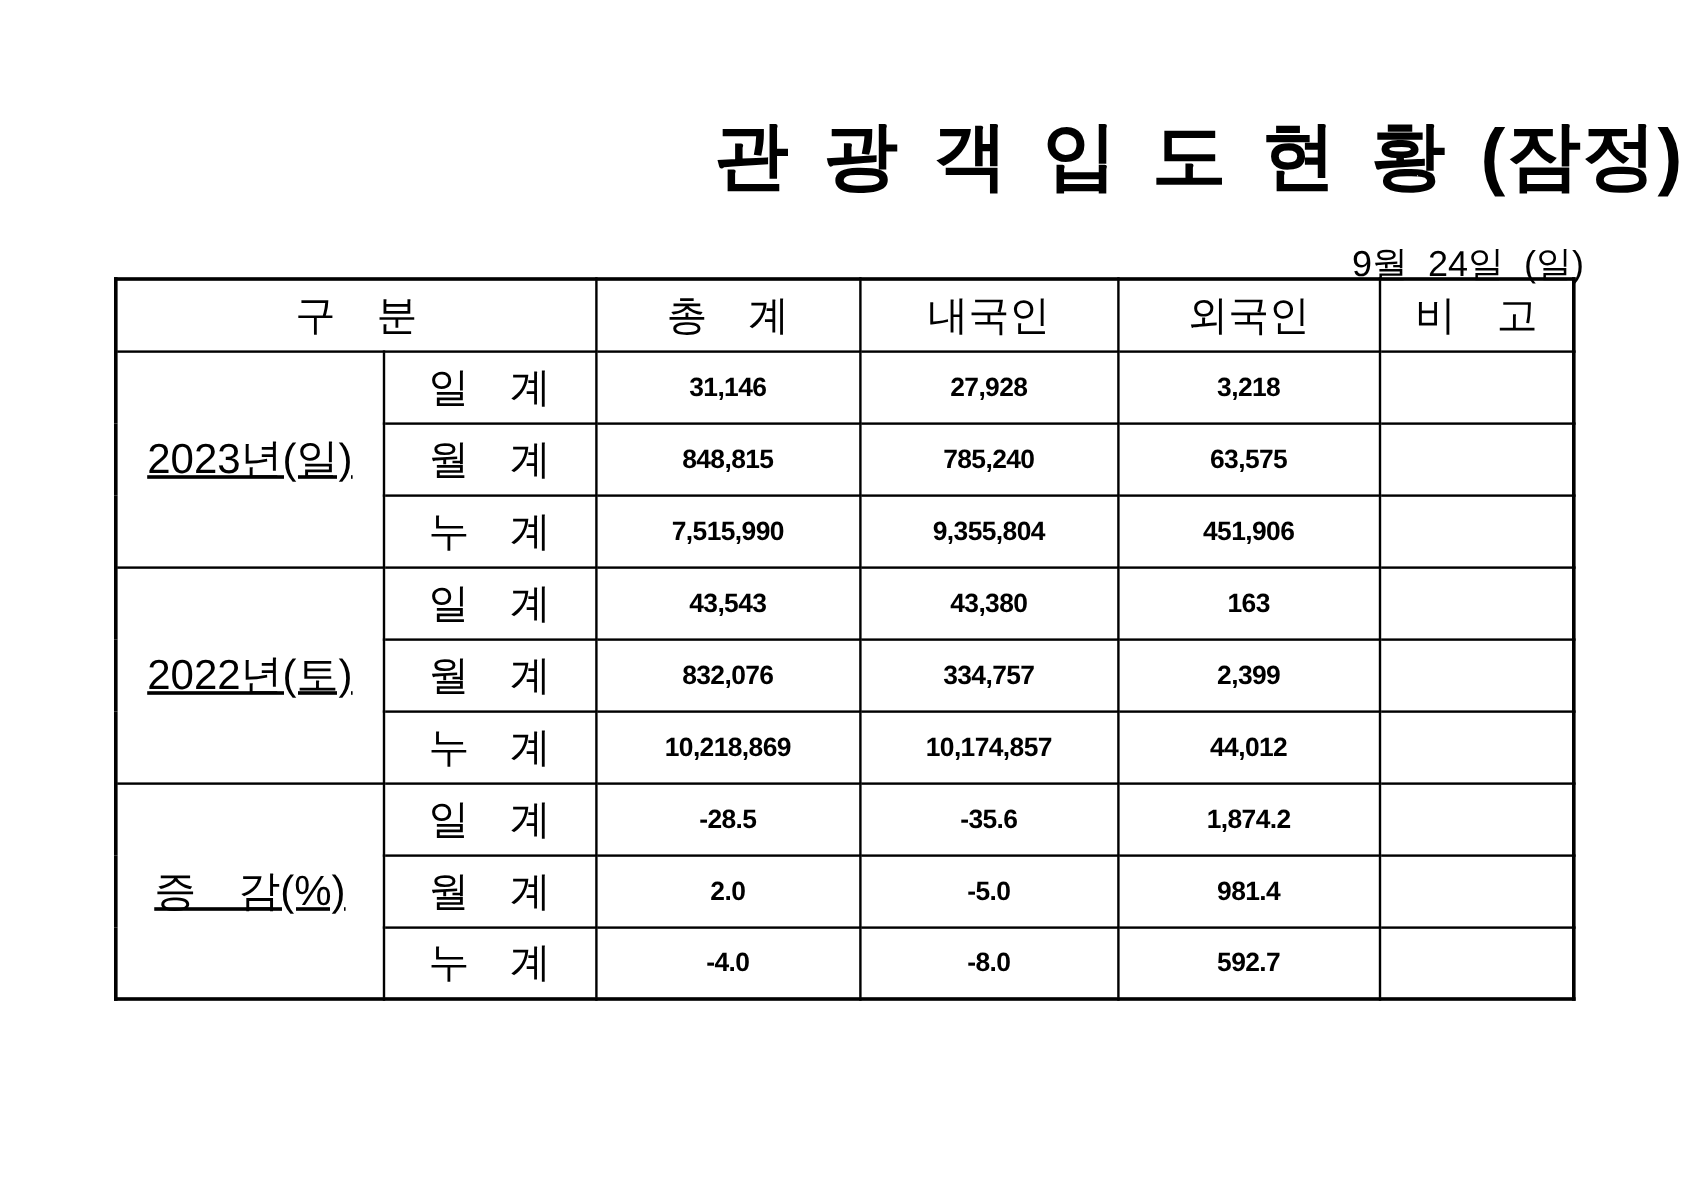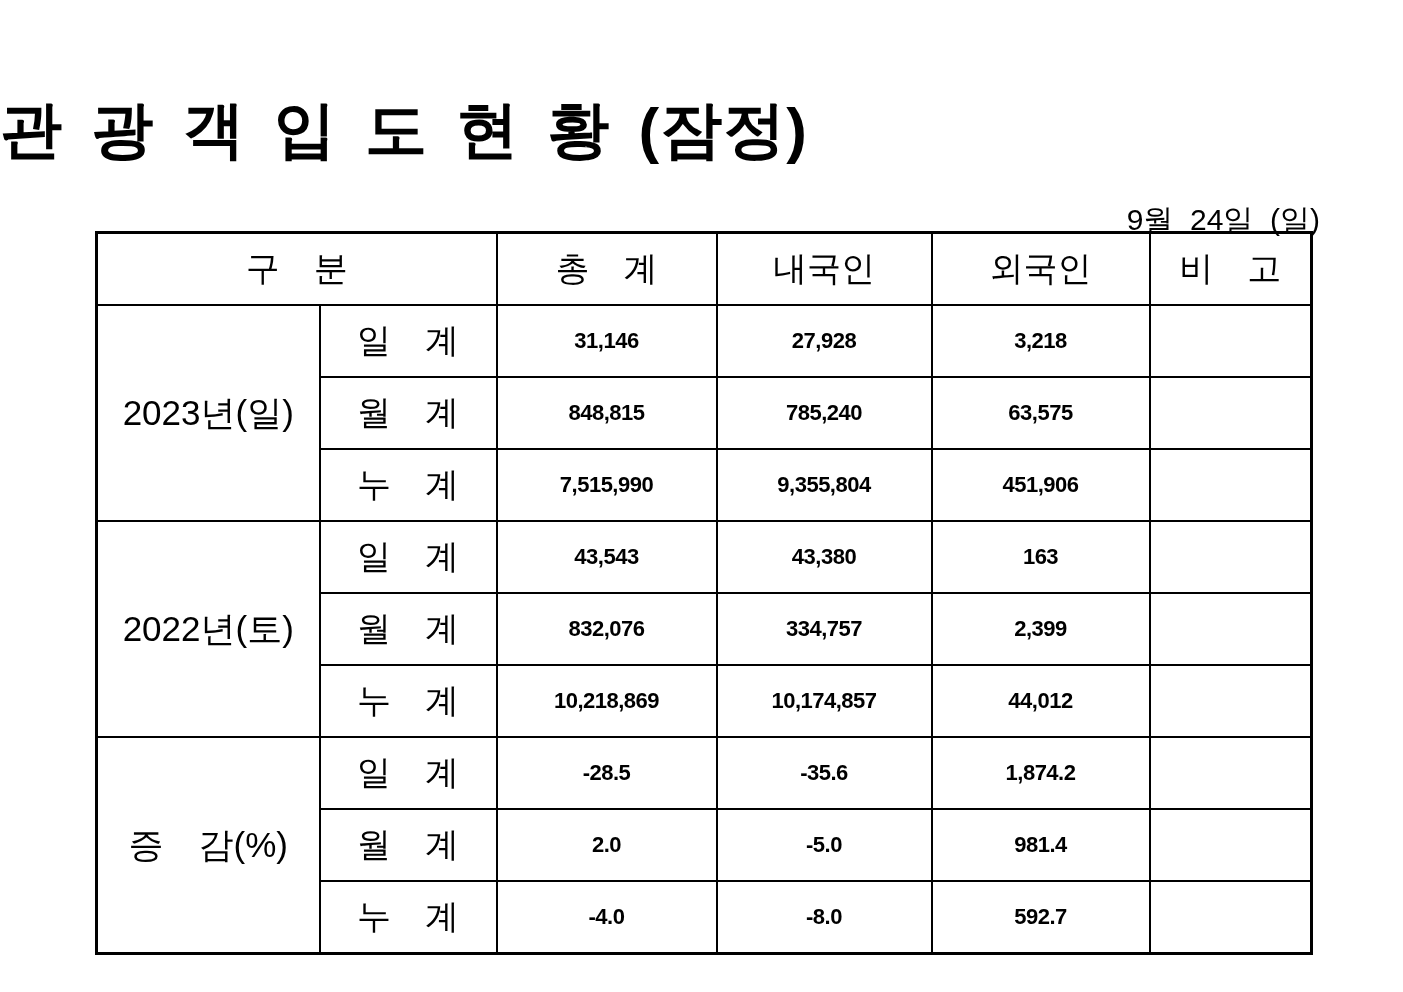--- a/index.html
+++ b/index.html
@@ -10,21 +10,21 @@
     font-family: "Liberation Sans", sans-serif;
     color: #000000;
     overflow: hidden;
     position: relative;
   }
   .page-title {
     position: absolute;
     top: 88px;
     left: 0;
     width: 1403px;
-    text-align: left;
+    text-align: right;
     font-size: 62px;
     font-weight: 800;
     letter-spacing: 1px;
     word-spacing: 10px;
     white-space: pre;
   }
   .report-date {
     position: absolute;
     top: 172px;
     left: 0;
@@ -41,33 +41,34 @@
     left: 95px;
     width: 1215px;
     border-collapse: collapse;
     table-layout: fixed;
     border: 3px solid #000000;
   }
   table.report-table td, table.report-table th {
     border: 2px solid #000000;
     text-align: center;
     vertical-align: middle;
-    padding: 12px;
+    padding: 0;
     overflow: hidden;
   }
   table.report-table tr { height: 60px; }
   .klabel {
     font-size: 34px;
     font-weight: 400;
     white-space: pre;
   }
   .cat {
     font-size: 35px;
     font-weight: 400;
     white-space: pre;
+    text-decoration: underline;
   }
   .num {
     font-size: 22px;
     font-weight: 700;
     letter-spacing: -0.5px;
   }
 </style>
 </head>
 <body>
 

